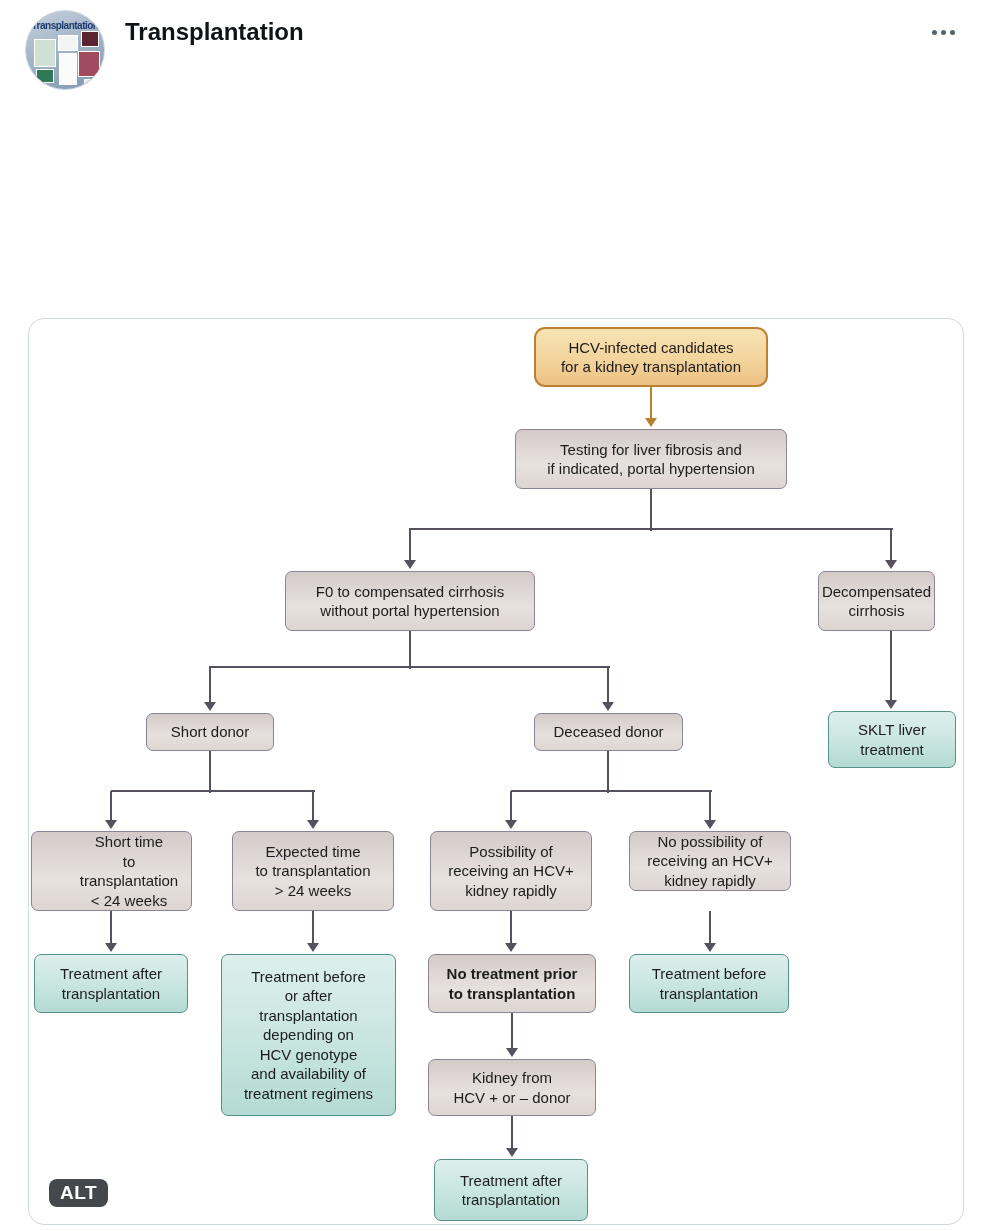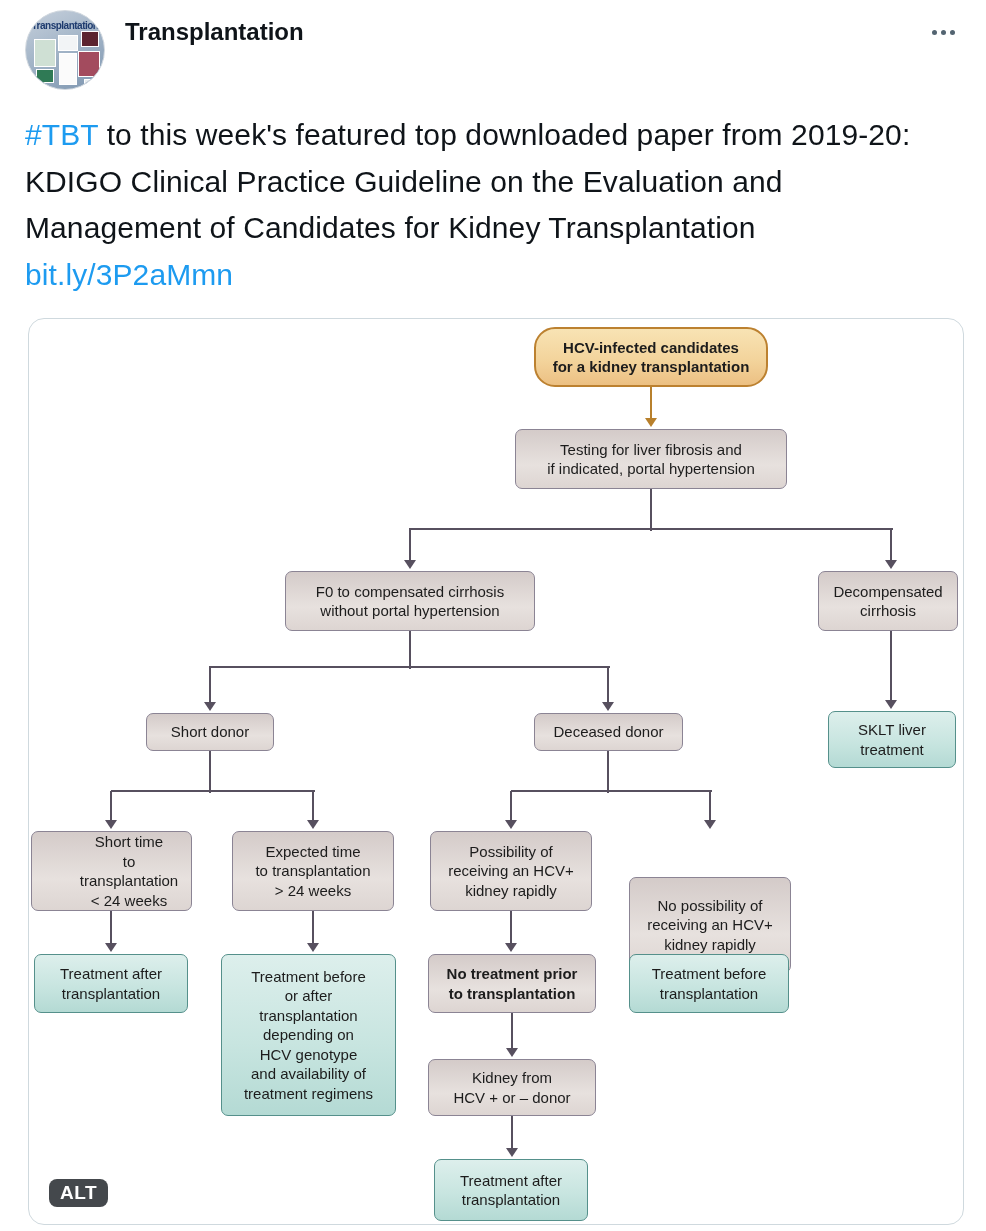--- a/index.html
+++ b/index.html
@@ -43,21 +43,21 @@
     position:absolute;left:28px;top:318px;width:934px;height:905px;
     border:1px solid #cfd9de;border-radius:16px;background:#ffffff;overflow:hidden;
   }
   .node{
     position:absolute;display:flex;align-items:center;justify-content:center;
     text-align:center;box-sizing:border-box;border-radius:7px;
     font-size:15px;line-height:1.3;color:#1c1c1c;white-space:pre-line;padding:3px 5px;
   }
   .node.start{
     background:linear-gradient(180deg,#f8e3b4 0%,#f3d49c 55%,#ecc083 100%);
-    border:2px solid #bc8130;border-radius:21px;font-weight:bold;
+    border:2px solid #bc8130;border-radius:11px;
   }
   .node.process{
     background:linear-gradient(180deg,#d4cbc9 0%,#e7e1de 60%,#ddd5d2 100%);
     border:1.5px solid #8b8494;
   }
   .node.outcome{
     background:linear-gradient(180deg,#ddefec 0%,#c8e5e0 55%,#b4dad4 100%);
     border:1.5px solid #55908b;
   }
   .seg{position:absolute;background:#57505f;}
@@ -92,21 +92,20 @@
     <div class="who">
       <div class="name">Transplantation</div>
     </div>
     <div class="more">
         <i></i>
         <i></i>
         <i></i>
       </div>
   </div>
 
-  <div class="body-text" id="tweet-body"><span class="lnk">#TBT</span><span> to this week's featured top downloaded paper from 2019-20: KDIGO Clinical Practice Guideline on the Evaluation and Management of Candidates for Kidney Transplantation </span><span class="lnk">bit.ly/3P2aMmn</span></div>
 </div>
 
 <div class="card">
   <div id="flow">
       <div class="seg orange" style="left: 621px; top: 68px; width: 2px; height: 32px;"></div>
       <div class="seg" style="left: 621px; top: 170px; width: 2px; height: 42px;"></div>
       <div class="seg" style="left: 380px; top: 209px; width: 484px; height: 2px;"></div>
       <div class="seg" style="left: 380px; top: 210px; width: 2px; height: 32px;"></div>
       <div class="seg" style="left: 861px; top: 210px; width: 2px; height: 32px;"></div>
       <div class="seg" style="left: 380px; top: 312px; width: 2px; height: 38px;"></div>
@@ -143,36 +142,36 @@
       <div class="ah" style="left: 476px; top: 624px;"></div>
       <div class="ah" style="left: 675px; top: 624px;"></div>
       <div class="ah" style="left: 477px; top: 729px;"></div>
       <div class="ah" style="left: 477px; top: 829px;"></div>
       <div class="node start" style="left: 505px; top: 8px; width: 234px; height: 60px;">HCV-infected candidates
 for a kidney transplantation</div>
       <div class="node process" style="left: 486px; top: 110px; width: 272px; height: 60px;">Testing for liver fibrosis and
 if indicated, portal hypertension</div>
       <div class="node process" style="left: 256px; top: 252px; width: 250px; height: 60px;">F0 to compensated cirrhosis
 without portal hypertension</div>
-      <div class="node process" style="left: 789px; top: 252px; width: 140px; height: 60px;">Decompensated
+      <div class="node process" style="left: 789px; top: 252px; width: 117px; height: 60px;">Decompensated
 cirrhosis</div>
       <div class="node process" style="left: 117px; top: 394px; width: 128px; height: 38px;">Short donor</div>
       <div class="node process" style="left: 505px; top: 394px; width: 149px; height: 38px;">Deceased donor</div>
       <div class="node outcome" style="left: 799px; top: 392px; width: 128px; height: 57px;">SKLT liver
 treatment</div>
       <div class="node process" style="left: 2px; top: 512px; width: 161px; height: 80px; padding-left: 40px;">Short time
 to transplantation
 &lt; 24 weeks</div>
       <div class="node process" style="left: 203px; top: 512px; width: 162px; height: 80px;">Expected time
 to transplantation
 &gt; 24 weeks</div>
       <div class="node process" style="left: 401px; top: 512px; width: 162px; height: 80px;">Possibility of
 receiving an HCV+
 kidney rapidly</div>
-      <div class="node process" style="left: 600px; top: 512px; width: 162px; height: 96px; margin-top: 46px;">No possibility of
+      <div class="node process" style="left: 600px; top: 512px; width: 162px; height: 60px;">No possibility of
 receiving an HCV+
 kidney rapidly</div>
       <div class="node outcome" style="left: 5px; top: 635px; width: 154px; height: 59px;">Treatment after
 transplantation</div>
       <div class="node outcome" style="left: 192px; top: 635px; width: 175px; height: 162px;">Treatment before
 or after
 transplantation
 depending on
 HCV genotype
 and availability of

